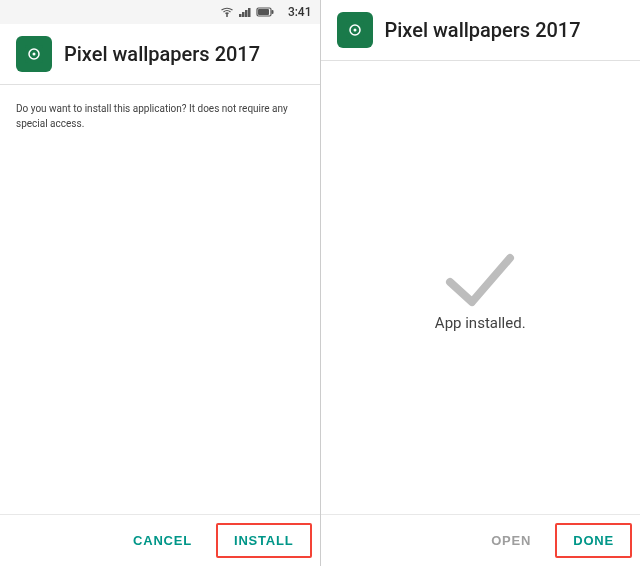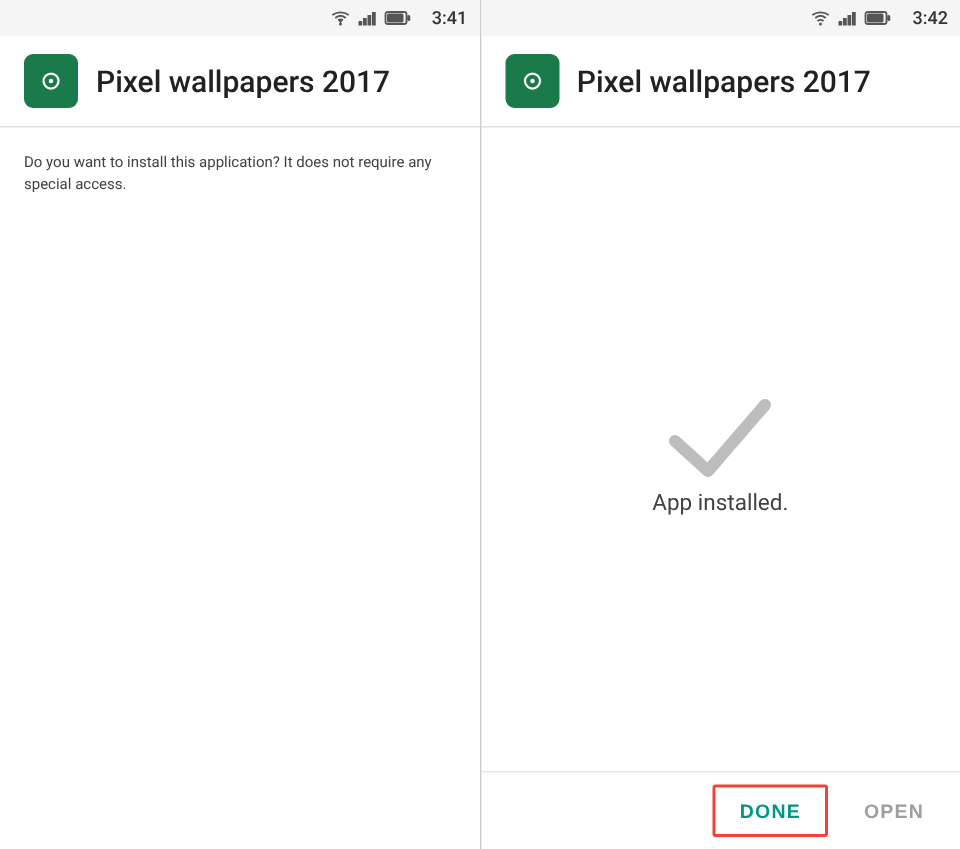--- a/index.html
+++ b/index.html
@@ -172,63 +172,45 @@
         <circle cx="11" cy="11" r="1.5" fill="white"></circle>
       </svg>
     </div>
     <span class="app-title">Pixel wallpapers 2017</span>
   </div>
 
   <div class="content">
     <p class="install-description">Do you want to install this application? It does not require any special access.</p>
   </div>
 
+  <div class="action-bar">
+    <button class="btn btn-cancel">CANCEL</button>
+    <button class="btn btn-install">INSTALL</button>
+  </div>
 </div>
 
 <div class="divider"></div>
 
 <div class="phone-screen">
-  <div class="status-bar">
-    <div class="status-icons">
-      <svg width="14" height="12" viewBox="0 0 14 12">
-        <path d="M3.5 6 Q7 3 10.5 6" stroke="#555" stroke-width="1.2" fill="none"></path>
-        <path d="M1.5 4 Q7 0.5 12.5 4" stroke="#555" stroke-width="1.2" fill="none"></path>
-        <circle cx="7" cy="10" r="1" fill="#555"></circle>
-        <path d="M5 8 Q7 6.5 9 8" stroke="#555" stroke-width="1.2" fill="none"></path>
-      </svg>
-      <svg width="14" height="12" viewBox="0 0 14 12">
-        <rect x="1" y="8" width="2.5" height="3" fill="#555"></rect>
-        <rect x="4" y="6" width="2.5" height="5" fill="#555"></rect>
-        <rect x="7" y="4" width="2.5" height="7" fill="#555"></rect>
-        <rect x="10" y="2" width="2.5" height="9" fill="#555"></rect>
-      </svg>
-      <svg width="18" height="12" viewBox="0 0 18 12">
-        <rect x="1" y="2" width="14" height="8" rx="1.5" stroke="#555" stroke-width="1.2" fill="none"></rect>
-        <rect x="15.5" y="4" width="2" height="4" rx="1" fill="#555"></rect>
-        <rect x="2" y="3" width="11" height="6" rx="1" fill="#555"></rect>
-      </svg>
-    </div>
-    <span class="time">3:42</span>
-  </div>
 
   <div class="app-header">
     <div class="app-icon">
       <svg width="22" height="22" viewBox="0 0 22 22">
         <rect x="2" y="2" width="18" height="18" rx="3" fill="#1a7a4a"></rect>
         <circle cx="11" cy="11" r="5" stroke="white" stroke-width="1.5" fill="none"></circle>
         <circle cx="11" cy="11" r="1.5" fill="white"></circle>
       </svg>
     </div>
     <span class="app-title">Pixel wallpapers 2017</span>
   </div>
 
   <div class="content" style="display:flex; flex-direction:column; align-items:center; justify-content:center; flex:1;">
     <svg width="80" height="70" viewBox="0 0 80 70">
       <polyline points="10,38 32,58 70,14" stroke="#bdbdbd" stroke-width="8" fill="none" stroke-linecap="round" stroke-linejoin="round"></polyline>
     </svg>
     <p class="installed-text" style="margin-top:0;">App installed.</p>
   </div>
 
   <div class="action-bar">
+    <button class="btn btn-open">OPEN</button>
     <button class="btn btn-done">DONE</button>
-    <button class="btn btn-open">OPEN</button>
   </div>
 </div>
 
 </body></html>

